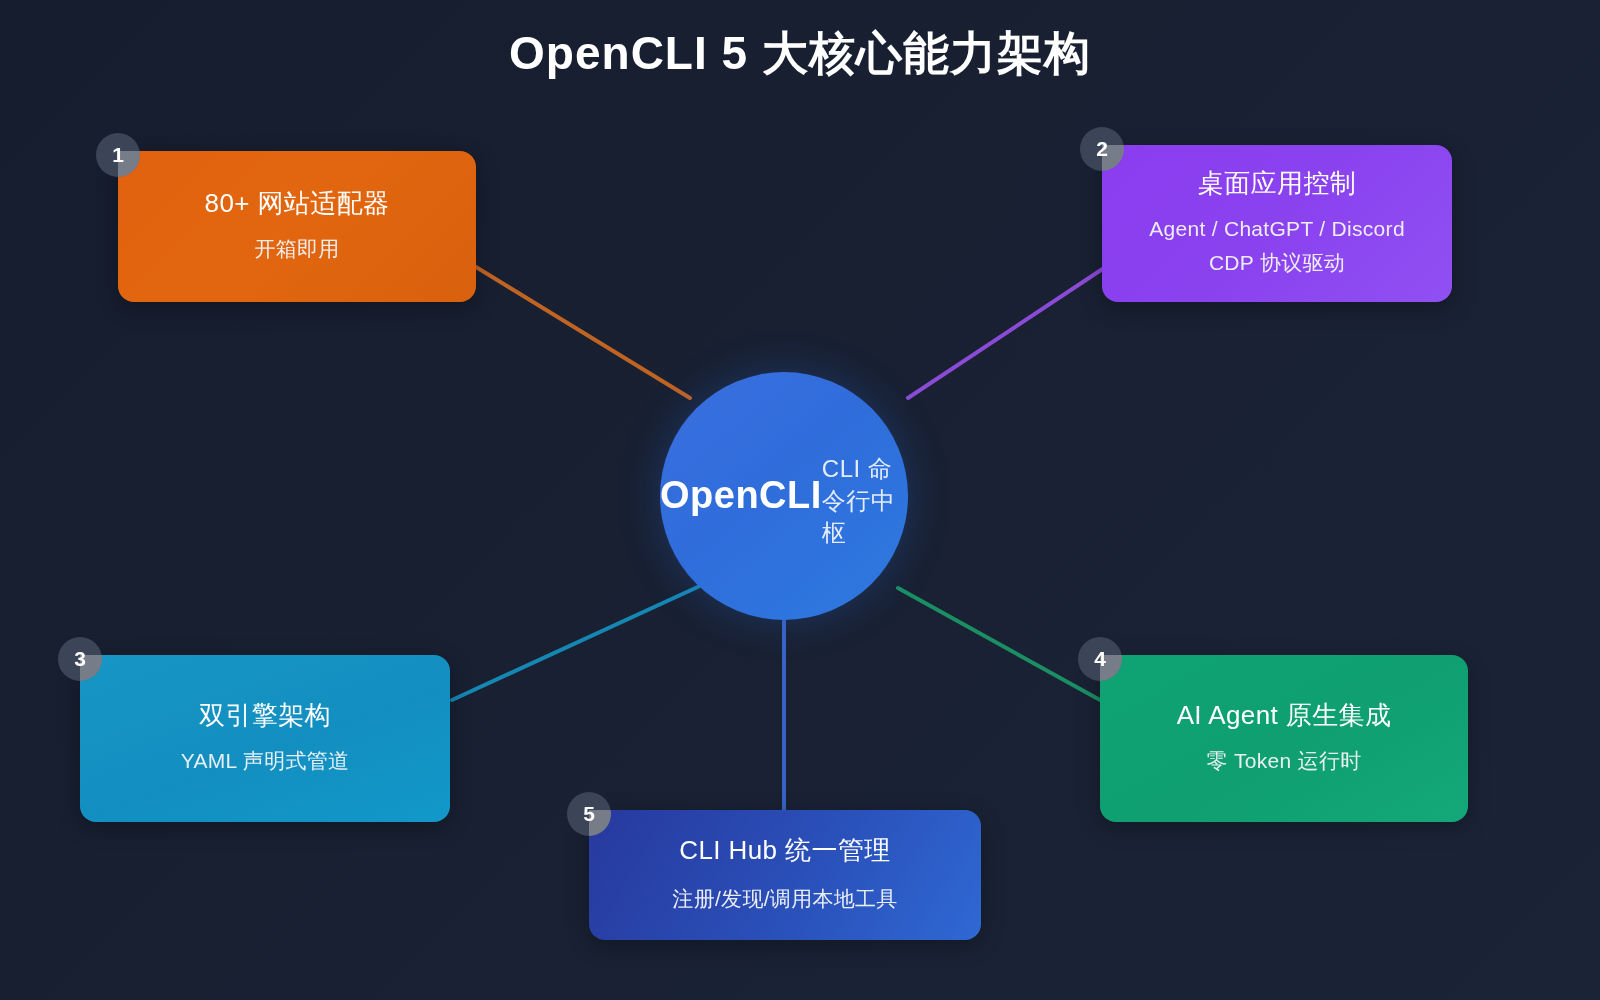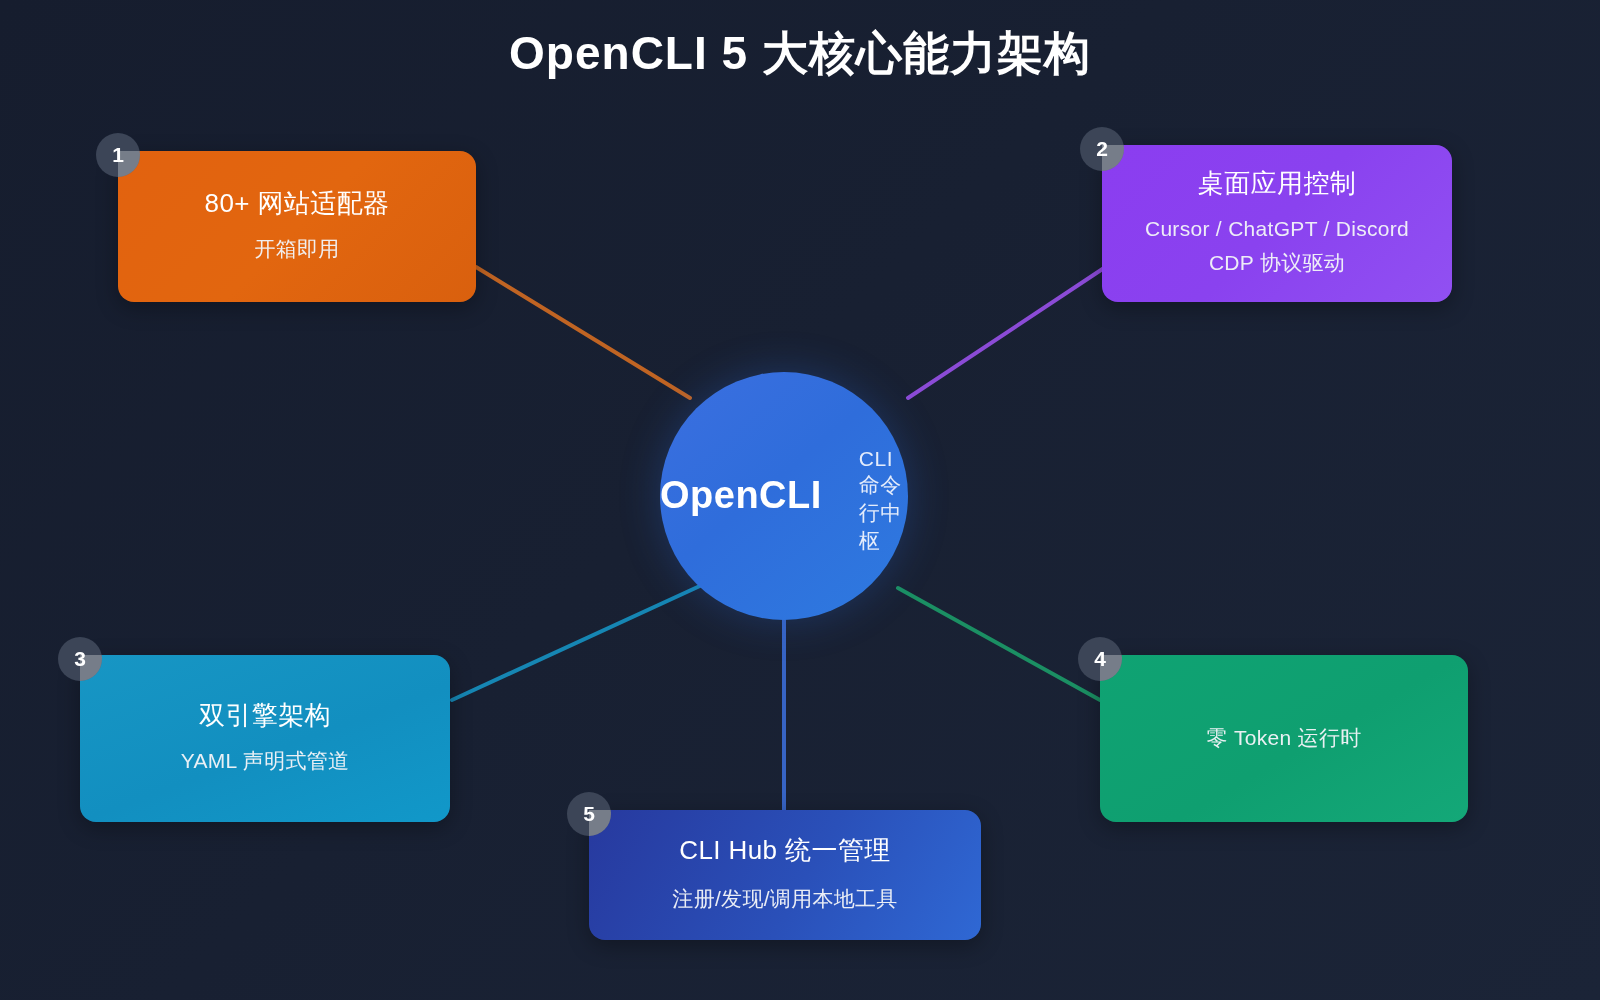--- a/index.html
+++ b/index.html
@@ -64,24 +64,23 @@
   }
   .hub-title {
     color: #ffffff;
     font-size: 38px;
     font-weight: bold;
     letter-spacing: 0.5px;
     line-height: 1.1;
   }
   .hub-sub {
     color: #e4ecfb;
-    font-size: 21px;
+    font-size: 24px;
     margin-top: 10px;
     letter-spacing: 0.5px;
-    margin-left: 37px;
   }
 
   
   .card {
     position: absolute;
     border-radius: 16px;
     display: flex;
     flex-direction: column;
     align-items: center;
     justify-content: center;
@@ -188,40 +187,41 @@
     <div class="card-line">开箱即用</div>
   </div>
 
   <div class="card" id="card-2">
     <div class="badge">
       <div class="badge-back"></div>
       <div class="badge-tint"></div>
       <span>2</span>
     </div>
     <div class="card-title">桌面应用控制</div>
-    <div class="card-line">Cursor / ChatGPT / Discord</div>
+    <div class="card-line">Agent / ChatGPT / Discord</div>
     <div class="card-line">CDP 协议驱动</div>
   </div>
 
   <div class="card" id="card-3">
     <div class="badge">
       <div class="badge-back"></div>
       <div class="badge-tint"></div>
       <span>3</span>
     </div>
     <div class="card-title">双引擎架构</div>
     <div class="card-line">YAML 声明式管道</div>
   </div>
 
   <div class="card" id="card-4">
     <div class="badge">
       <div class="badge-back"></div>
       <div class="badge-tint"></div>
       <span>4</span>
     </div>
+    <div class="card-title">AI Agent 原生集成</div>
     <div class="card-line">零 Token 运行时</div>
   </div>
 
   <div class="card" id="card-5">
     <div class="badge">
       <div class="badge-back"></div>
       <div class="badge-tint"></div>
       <span>5</span>
     </div>
     <div class="card-title">CLI Hub 统一管理</div>

